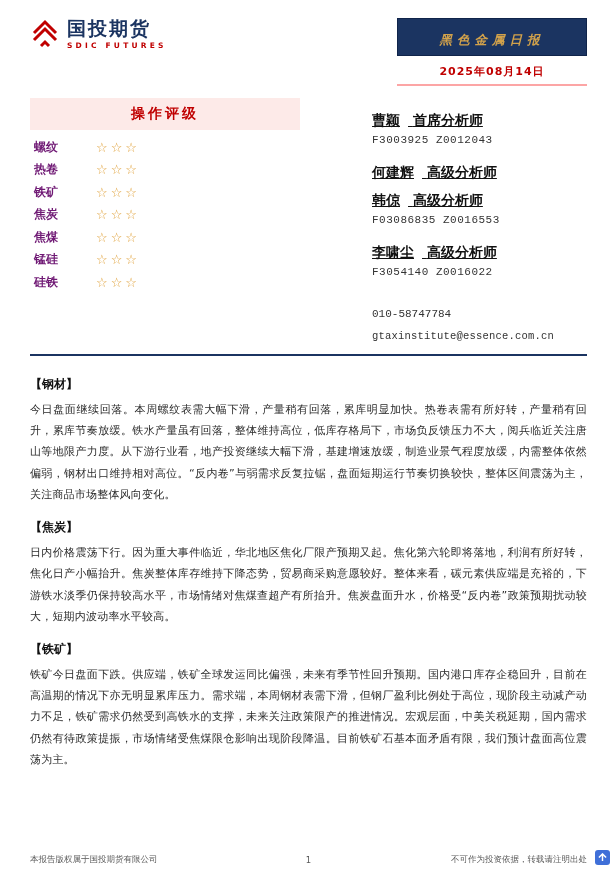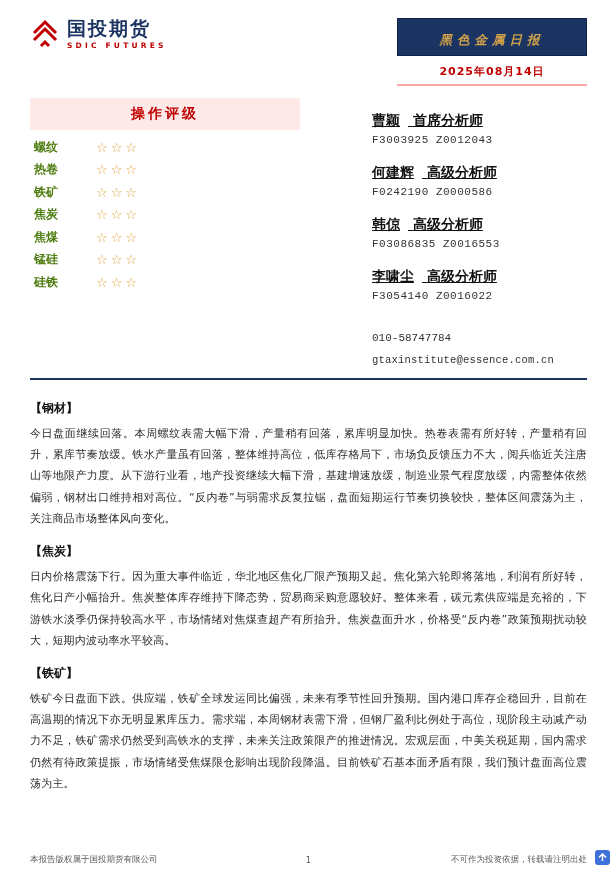--- a/index.html
+++ b/index.html
@@ -48,21 +48,21 @@
     padding: 12px 28px 0 30px;
   }
   .ratings { width: 270px; }
   .ratings-title {
     background: #fdeae8; color: #c00000;
     font-size: 14px; font-weight: bold; text-align: center;
     letter-spacing: 3px; padding: 7px 0;
   }
   .rating-rows { list-style: none; padding: 6px 0 0 4px; }
   .rating-row { display: flex; align-items: center; height: 22.5px; }
-  .rating-name { width: 62px; font-size: 12px; font-weight: bold; color: #4d7c0f; }
+  .rating-name { width: 62px; font-size: 12px; font-weight: bold; color: #701a75; }
   .rating-stars { font-size: 13px; color: #e0a23c; letter-spacing: 3px; }
   .analysts { width: 215px; padding-top: 14px; }
   .analyst { margin-bottom: 6px; }
   .analyst-line1 { font-size: 14px; font-weight: bold; color: #111; height: 22px; text-decoration: underline; }
   .analyst-name { margin-right: 8px; }
   .analyst-codes {
     font-family: "Liberation Mono", "DejaVu Sans Mono", monospace;
     font-size: 11px; color: #333; height: 24px; letter-spacing: 0.5px;
   }
   .contact-phone {
@@ -169,21 +169,20 @@
           <span class="analyst-name">曹颖</span>
           <span class="analyst-title">首席分析师</span>
         </div>
         <div class="analyst-codes">F3003925  Z0012043</div>
       </div>
       <div class="analyst">
         <div class="analyst-line1">
           <span class="analyst-name">何建辉</span>
           <span class="analyst-title">高级分析师</span>
         </div>
-        <div class="analyst-codes">F0242190  Z0000586</div>
       </div>
       <div class="analyst">
         <div class="analyst-line1">
           <span class="analyst-name">韩倞</span>
           <span class="analyst-title">高级分析师</span>
         </div>
         <div class="analyst-codes">F03086835  Z0016553</div>
       </div>
       <div class="analyst">
         <div class="analyst-line1">

